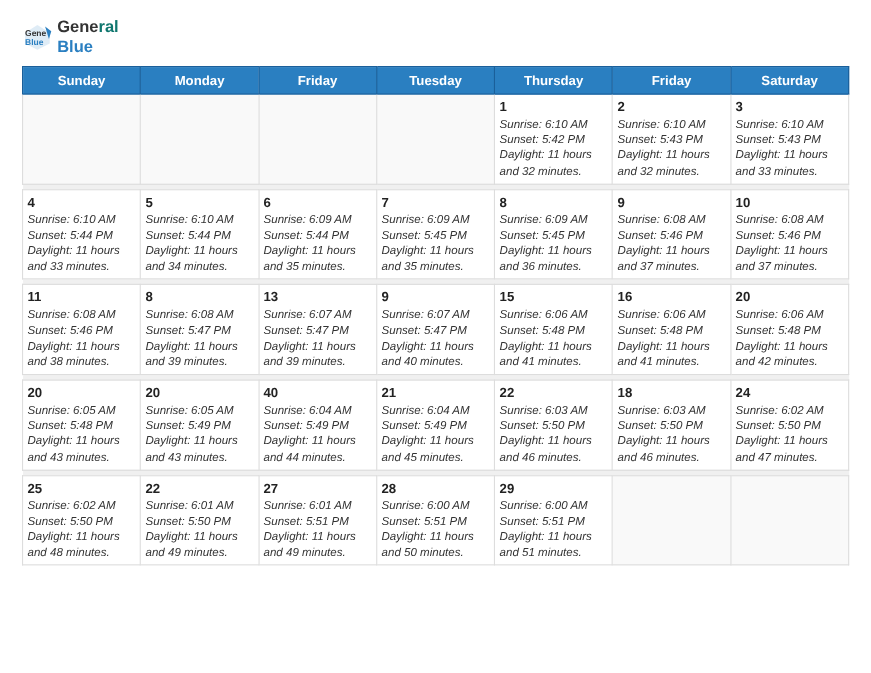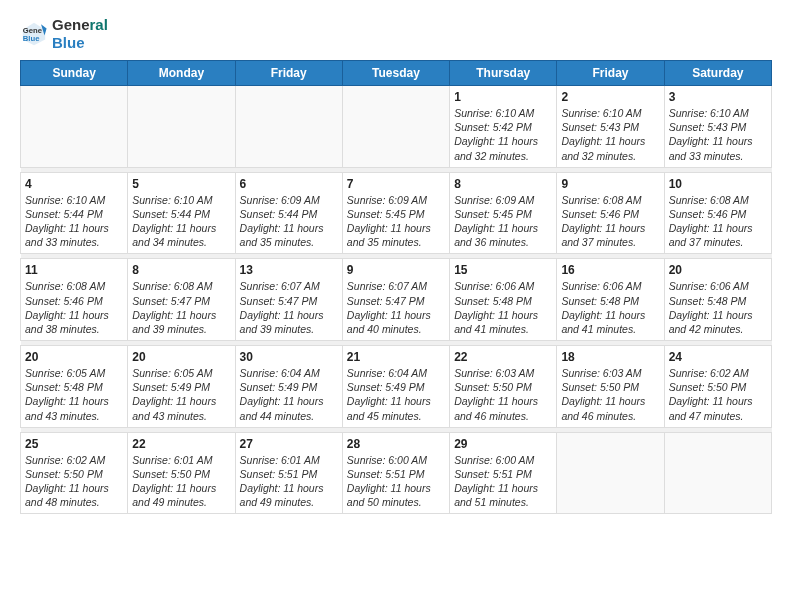--- a/index.html
+++ b/index.html
@@ -250,21 +250,21 @@
 Sunset: 5:48 PM
 Daylight: 11 hours and 43 minutes.</div>
         </td>
         <td>
           <div class="day-num">20</div>
           <div class="day-info" style="white-space: pre-line;">Sunrise: 6:05 AM
 Sunset: 5:49 PM
 Daylight: 11 hours and 43 minutes.</div>
         </td>
         <td>
-          <div class="day-num">30</div>
+          <div class="day-num">40</div>
           <div class="day-info" style="white-space: pre-line;">Sunrise: 6:04 AM
 Sunset: 5:49 PM
 Daylight: 11 hours and 44 minutes.</div>
         </td>
         <td>
           <div class="day-num">21</div>
           <div class="day-info" style="white-space: pre-line;">Sunrise: 6:04 AM
 Sunset: 5:49 PM
 Daylight: 11 hours and 45 minutes.</div>
         </td>

